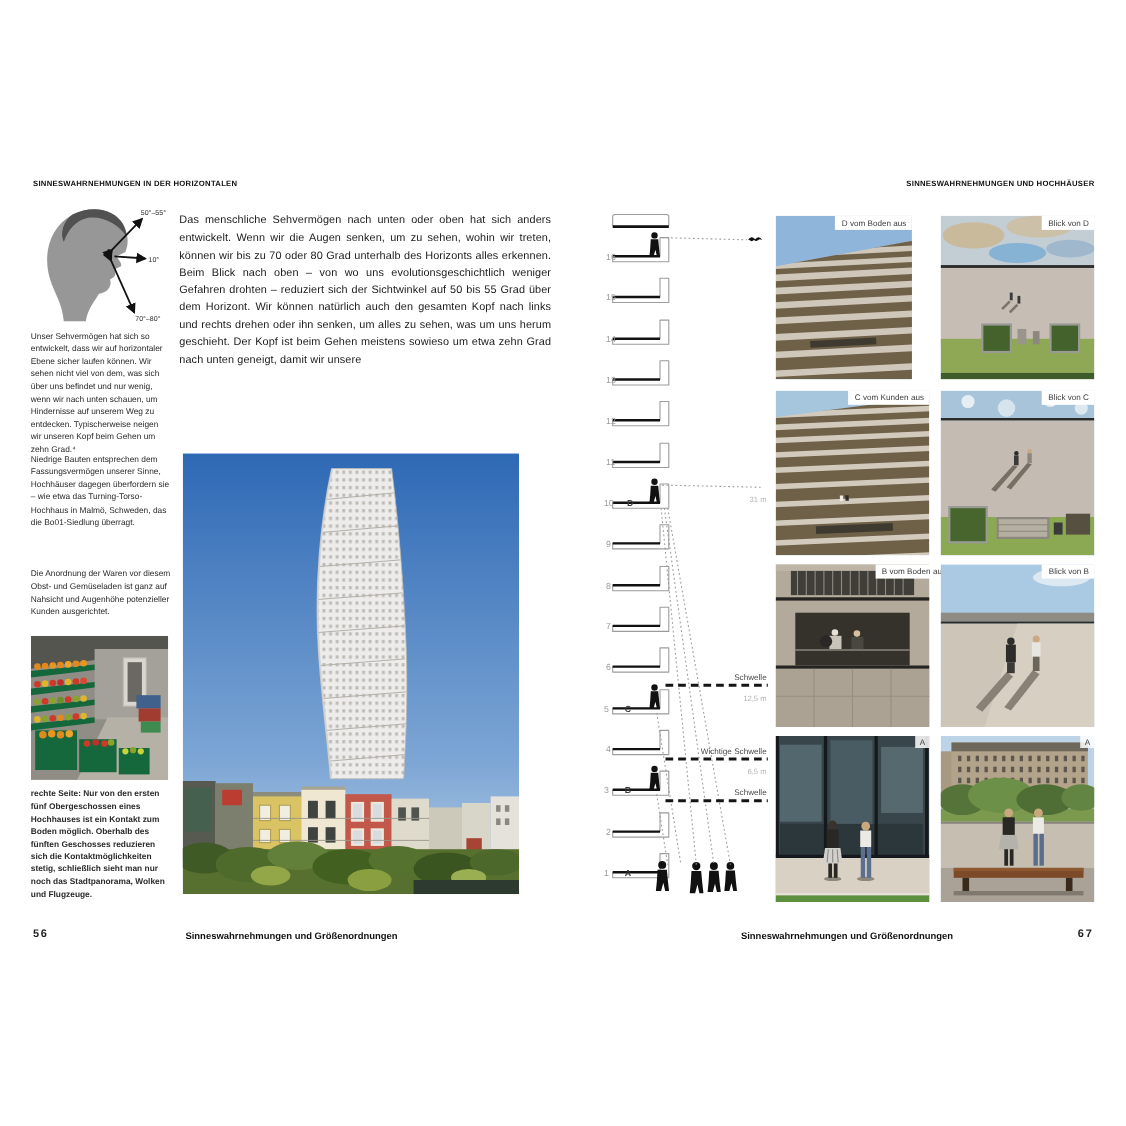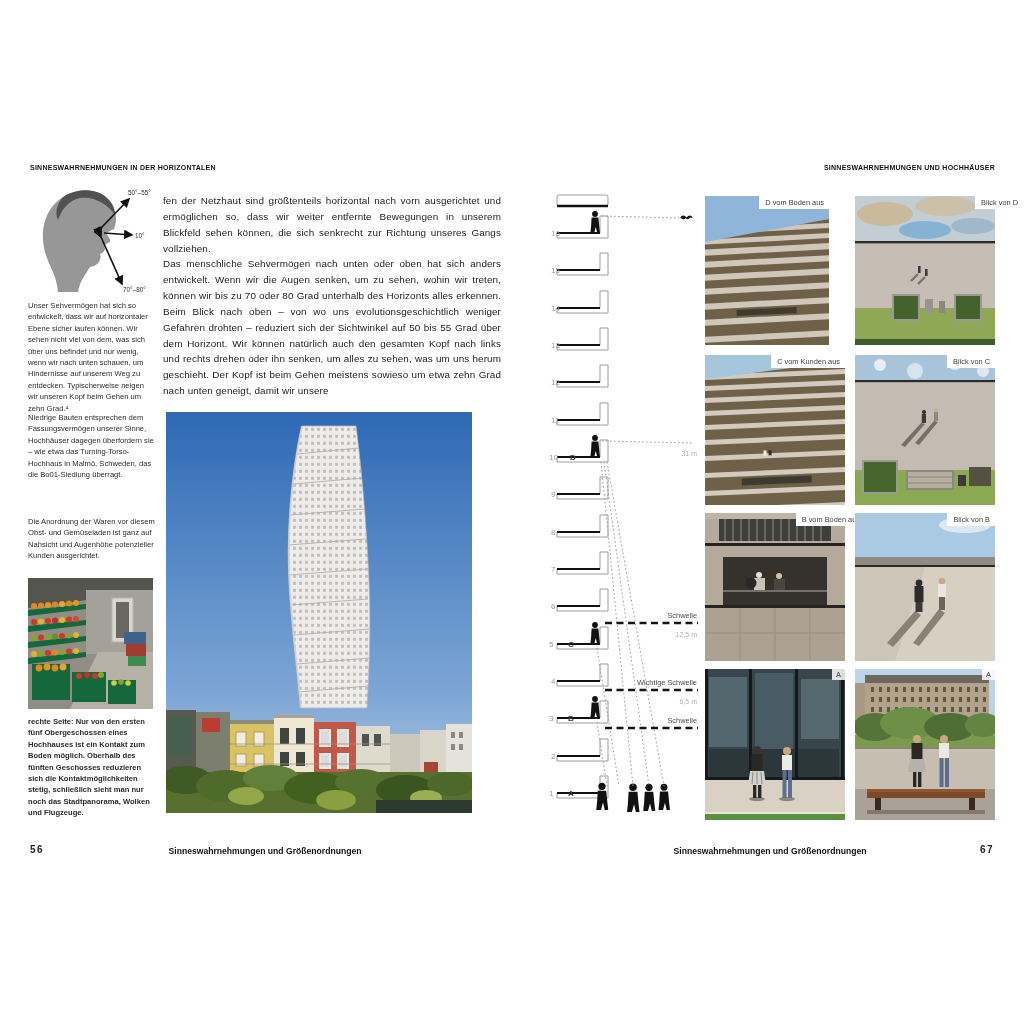--- a/index.html
+++ b/index.html
@@ -116,21 +116,20 @@
     </g>
     <g>
       <rect x="96" y="54" width="22" height="12" fill="#3f618c"></rect>
       <rect x="98" y="66" width="20" height="12" fill="#a03c30"></rect>
       <rect x="100" y="78" width="18" height="10" fill="#3f8a50"></rect>
     </g>
   </svg>
 </div>
 
 <div class="abs bodycol" style="left:163px; top:193px;">
-  <p>fen der Netzhaut sind größtenteils horizontal nach vorn ausgerichtet und ermöglichen so, dass wir weiter entfernte Bewegungen in unserem Blickfeld sehen können, die sich senkrecht zur Richtung unseres Gangs vollziehen.</p>
   <p>Das menschliche Sehvermögen nach unten oder oben hat sich anders entwickelt. Wenn wir die Augen senken, um zu sehen, wohin wir treten, können wir bis zu 70 oder 80 Grad unterhalb des Horizonts alles erkennen. Beim Blick nach oben – von wo uns evolutionsgeschichtlich weniger Gefahren drohten – reduziert sich der Sichtwinkel auf 50 bis 55 Grad über dem Horizont. Wir können natürlich auch den gesamten Kopf nach links und rechts drehen oder ihn senken, um alles zu sehen, was um uns herum geschieht. Der Kopf ist beim Gehen meistens sowieso um etwa zehn Grad nach unten geneigt, damit wir unsere</p>
 </div>
 
 <div class="photo" style="left:166px; top:412px; width:306px; height:401px;">
   <svg width="306" height="401" viewBox="0 0 306 401">
     <defs>
       <linearGradient id="skyg" x1="0" y1="0" x2="0" y2="1">
         <stop offset="0" stop-color="#2e69b5"></stop>
           <stop offset="0.7" stop-color="#7da6d5"></stop>
           <stop offset="1" stop-color="#b9cfe4"></stop>
@@ -365,21 +364,21 @@
           <rect x="-10" y="110" width="170" height="10"></rect>
         <rect x="-10" y="126" width="170" height="11"></rect>
           <rect x="-10" y="143" width="170" height="12"></rect>
         <rect x="30" y="112" width="60" height="6" fill="#3f3a30"></rect>
       </g>
     </g>
   </svg>
   <div class="photo-label">D vom Boden aus</div>
 </div>
 
-<div class="photo" style="left:855px; top:196px; width:168px; height:149px;">
+<div class="photo" style="left:855px; top:196px; width:140px; height:149px;">
   <svg width="140" height="149" viewBox="0 0 140 149">
     <rect width="140" height="149" fill="#c2cdd4"></rect>
     <ellipse cx="30" cy="18" rx="28" ry="12" fill="#c9ba9c"></ellipse>
     <ellipse cx="90" cy="10" rx="30" ry="10" fill="#cdc0a8"></ellipse>
     <ellipse cx="70" cy="34" rx="26" ry="9" fill="#86b2d4"></ellipse>
     <ellipse cx="118" cy="30" rx="22" ry="8" fill="#9fb8cc"></ellipse>
     <rect x="0" y="45" width="140" height="2.6" fill="#2a2a26"></rect>
     <rect x="0" y="47.6" width="140" height="72" fill="#c6bdb5"></rect>
     <g>
       <rect x="63" y="70" width="2.6" height="7" fill="#3a3a3a"></rect>

